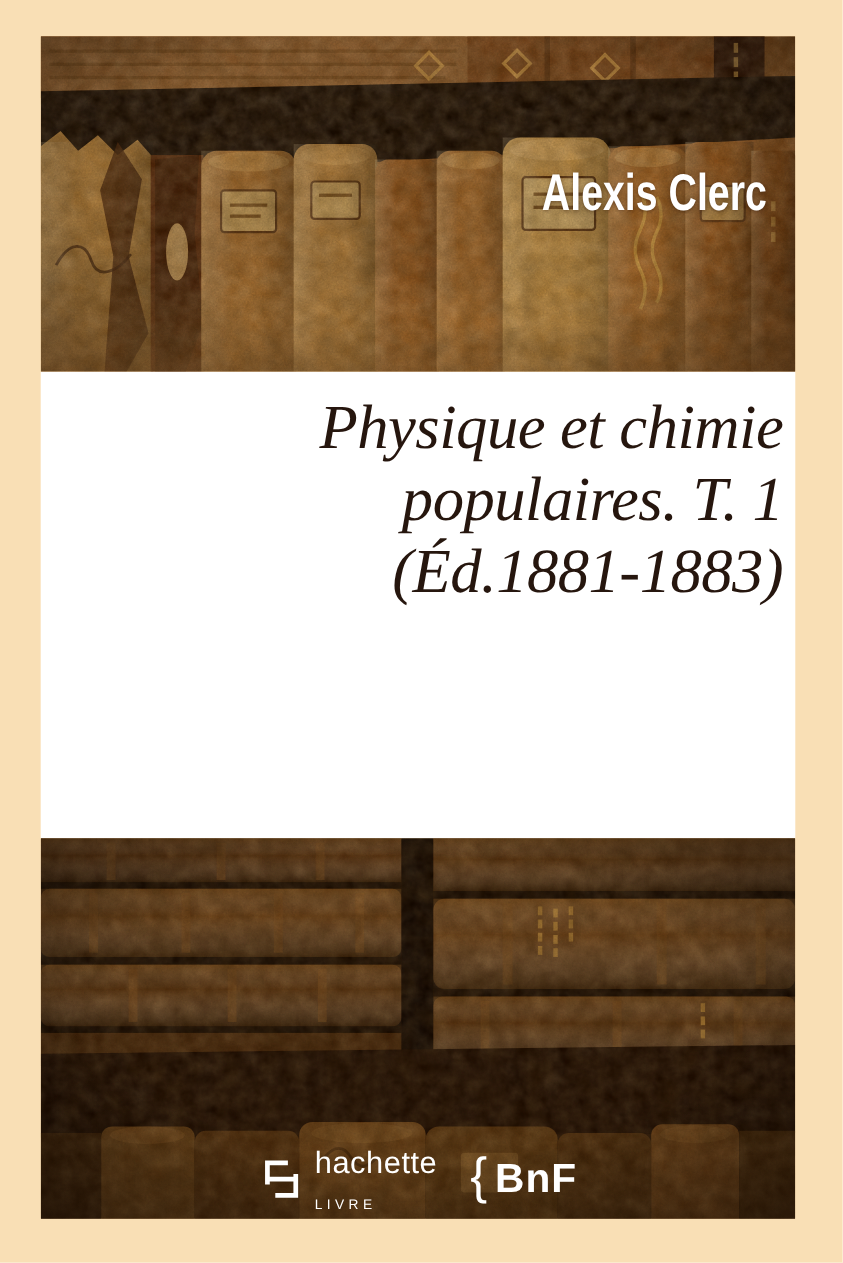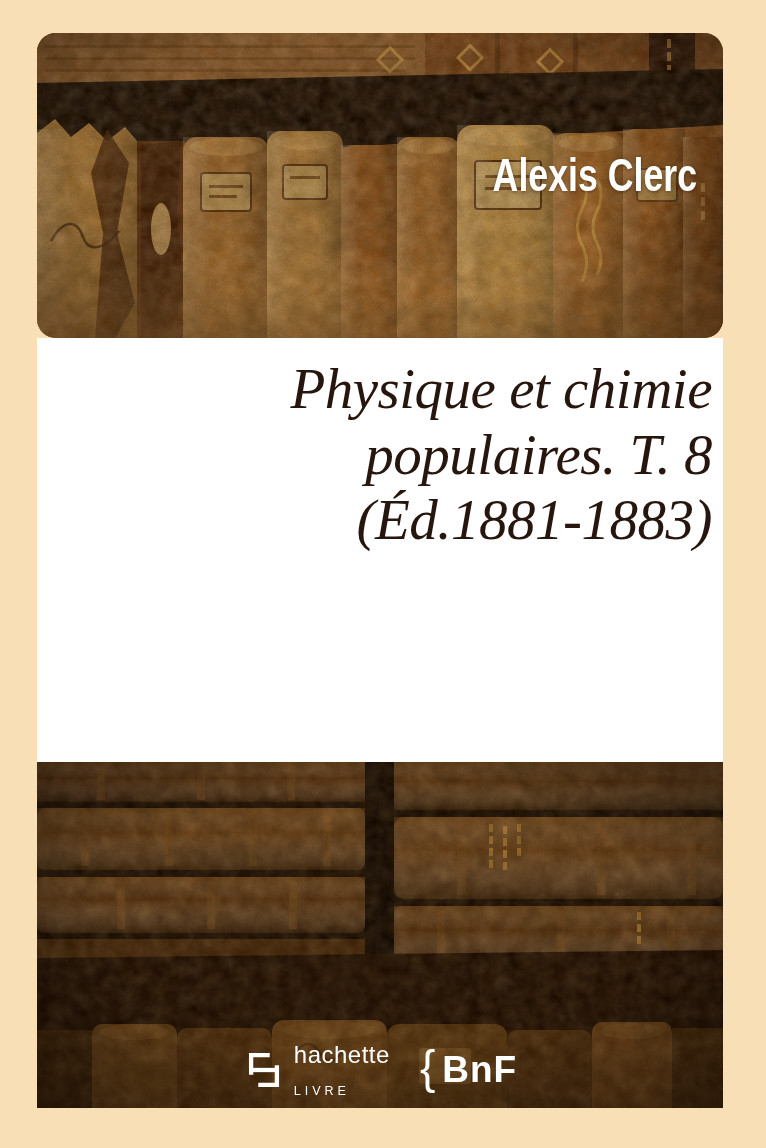--- a/index.html
+++ b/index.html
@@ -2,21 +2,21 @@
 <html><head>
 <meta charset="utf-8">
 <style>
   html,body{margin:0;padding:0;}
   .page{
     position:relative; width:766px; height:1148px; overflow:hidden;
     background:#f9dfb5; font-family:"Liberation Sans",sans-serif;
   }
   .photo{ position:absolute; left:37px; width:686px; overflow:hidden; }
   .photo svg{ display:block; }
-  .photo-top{ top:33px; height:305px;border-radius:19px; }
+  .photo-top{ top:33px; height:305px; }
   .photo-bottom{ top:762px; height:346px; }
   .white-band{
     position:absolute; left:37px; top:338px; width:686px; height:424px;
     background:#ffffff;
     font-style:italic;
   }
   .title-block{
     position:absolute; top:18px; right:11px; text-align:right;
     font-family:"Liberation Serif",serif; font-weight:400;
     font-size:57px; line-height:1.15; letter-spacing:-0.5px;
@@ -30,21 +30,21 @@
     text-shadow:0 1px 4px rgba(40,16,2,.45);
   }
   .logos{
     position:absolute; left:0; right:0; top:281px; z-index:3;
     display:flex; justify-content:center; align-items:center; gap:30px;
     color:#ffffff;
   }
   .hl-group{ display:flex; align-items:center; gap:9px; }
   .hl-icon{ width:42px; height:42px; display:block; }
   .hl-text{ display:flex; flex-direction:column; line-height:1; }
-  .hl-name{ font-size:24px; letter-spacing:.5px; font-weight:400; }
+  .hl-name{ font-size:28px; letter-spacing:.5px; font-weight:400; }
   .hl-sub{ font-size:12.5px; letter-spacing:4px; margin-top:18px; font-weight:400; }
   .bnf-group{ display:flex; align-items:center; gap:7px; }
   .bnf-brace{ font-size:46px; font-weight:400; line-height:1; transform:translateY(-3px); }
   .bnf-name{ font-size:37px; font-weight:700; letter-spacing:1px; }
 </style>
 </head>
 <body>
 
 <div class="page">
 
@@ -170,21 +170,21 @@
       <rect x="0" y="0" width="686" height="305" filter="url(#t-grain)" opacity=".22"></rect>
       <rect x="0" y="0" width="686" height="305" fill="url(#t-vign)"></rect>
     </svg>
 
     <div class="author">Alexis Clerc</div>
   </div>
 
   <div class="white-band">
     <div class="title-block">
       <div>Physique et chimie</div>
-      <div>populaires. T. 8</div>
+      <div>populaires. T. 1</div>
       <div>(Éd.1881-1883)</div>
     </div>
   </div>
 
   <div class="photo photo-bottom">
     <svg width="686" height="346" viewBox="0 0 686 346" xmlns="http://www.w3.org/2000/svg">
       <defs>
         <linearGradient id="b-band" x1="0" y1="0" x2="0" y2="1">
           <stop offset="0" stop-color="#9a6628" stop-opacity=".35"></stop>
           <stop offset=".4" stop-color="#ffffff" stop-opacity="0"></stop>

